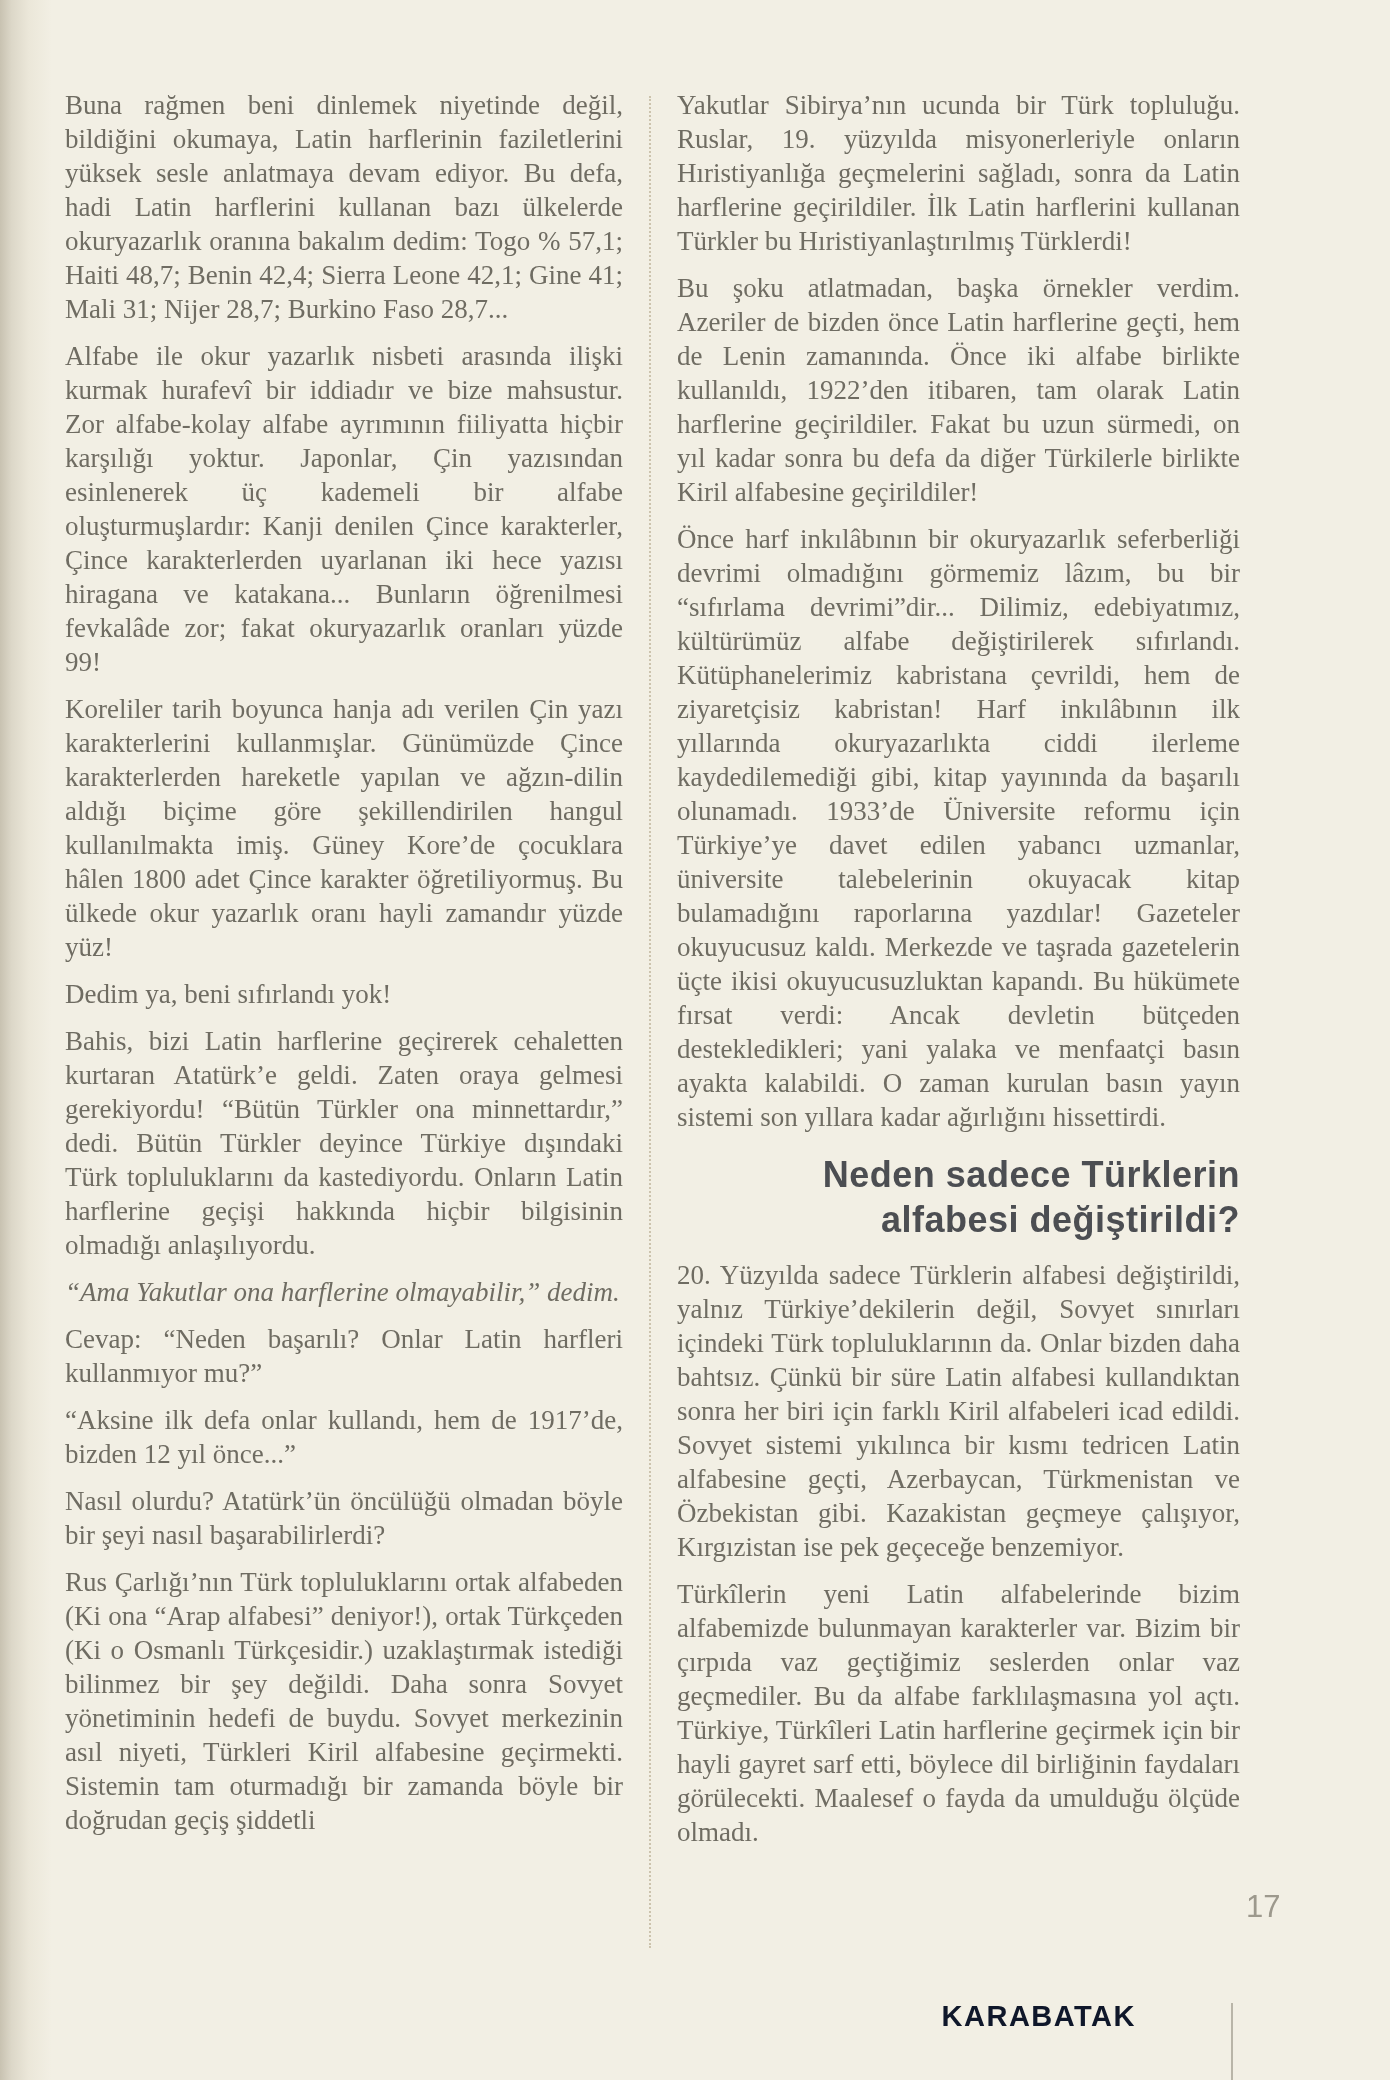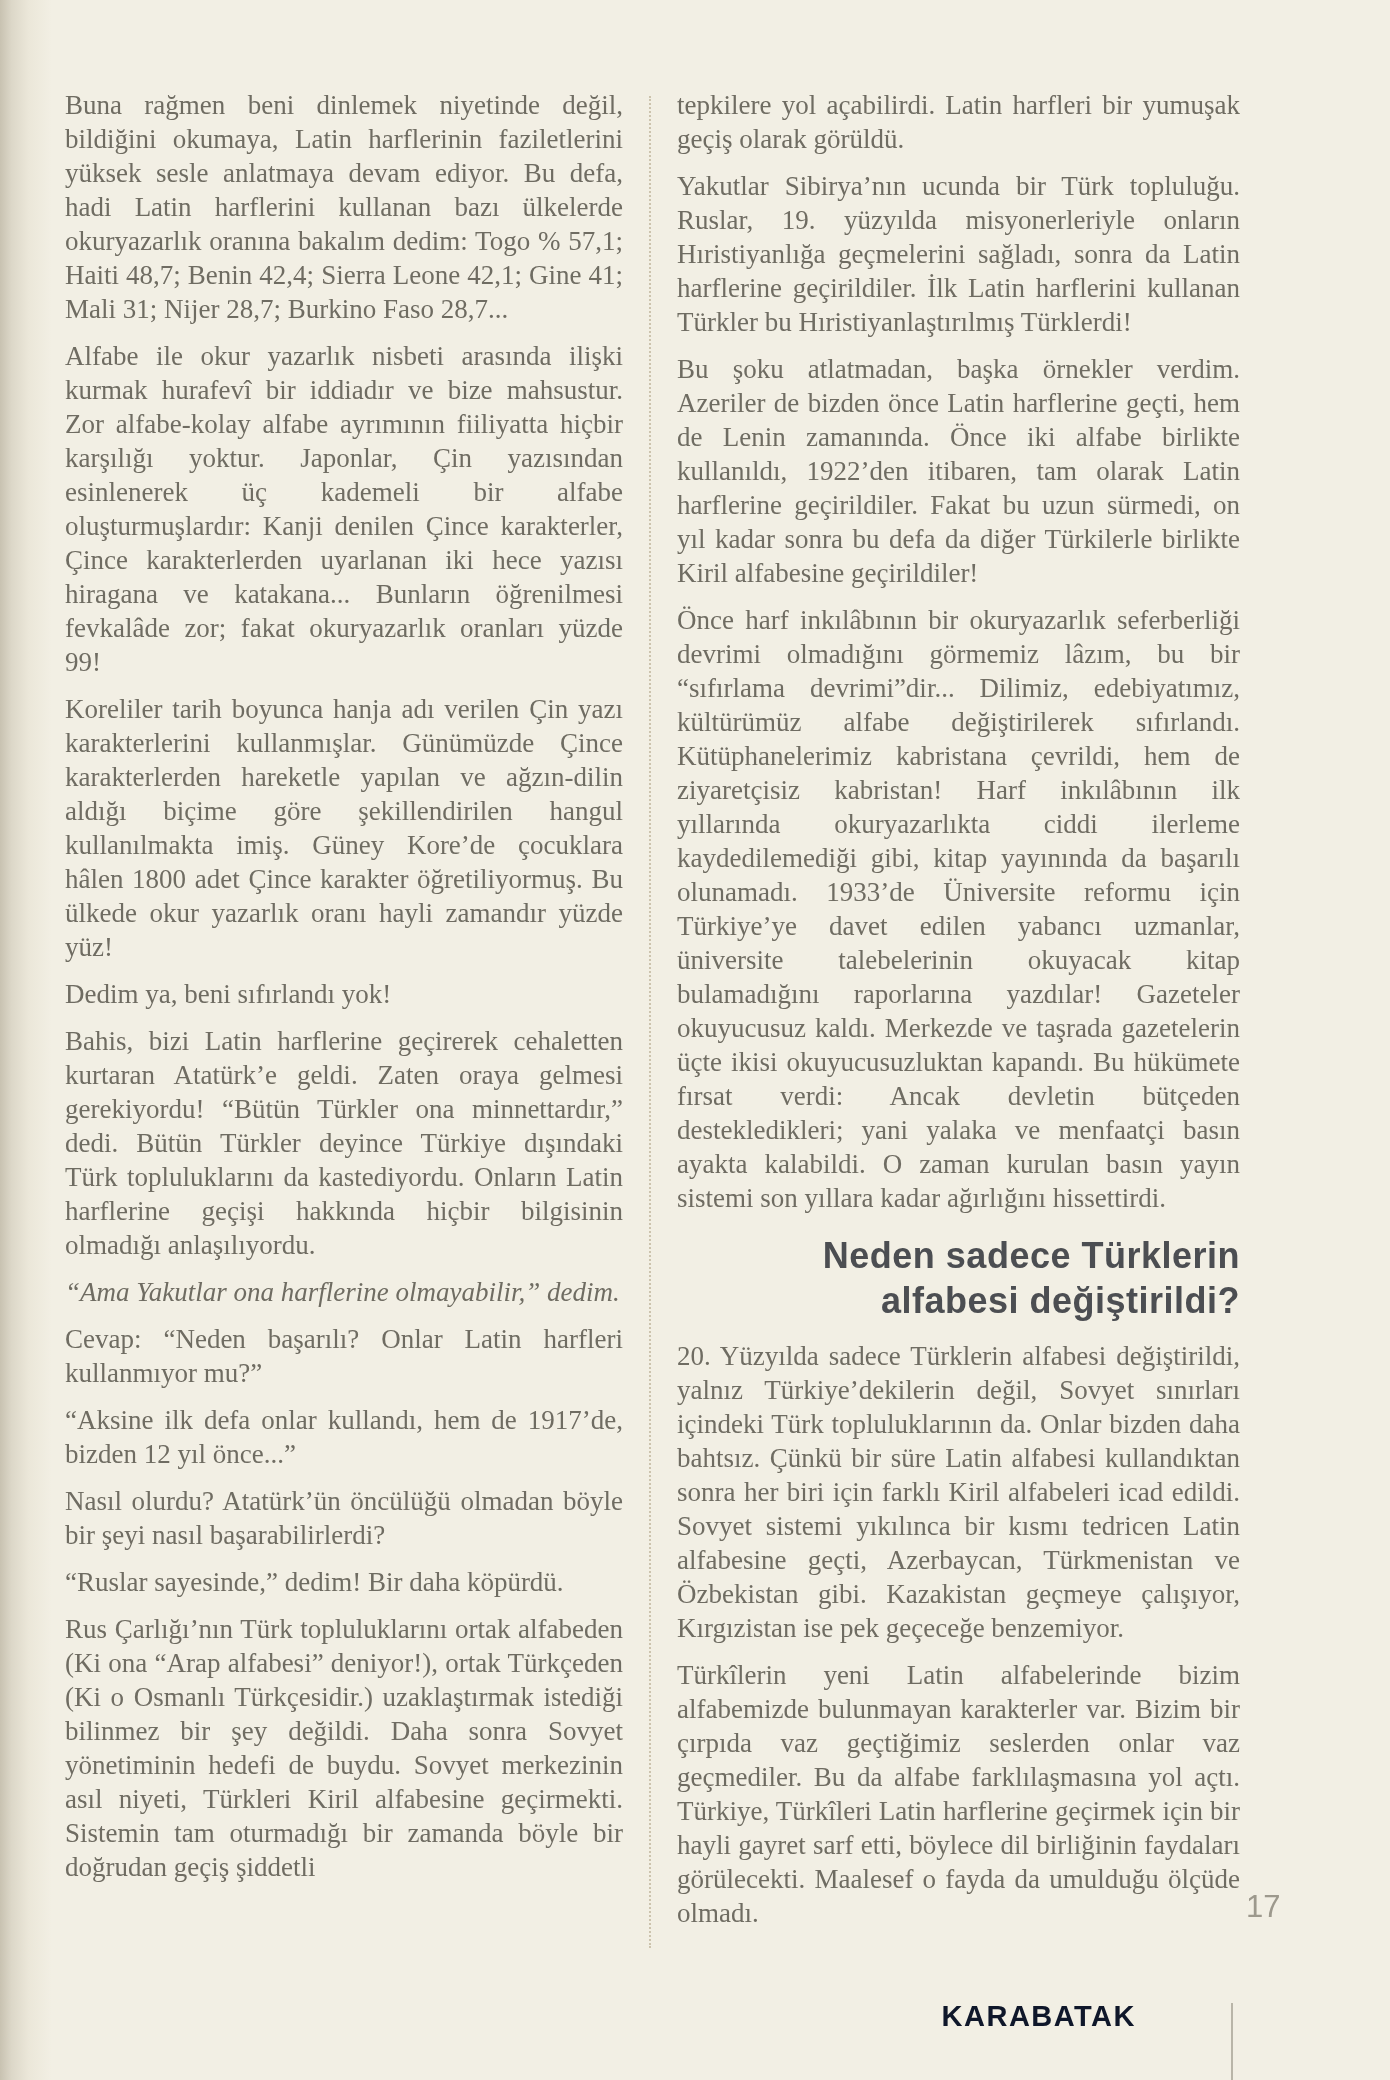--- a/index.html
+++ b/index.html
@@ -91,28 +91,26 @@
   <div class="col col-left">
     <p>Buna rağmen beni dinlemek niyetinde değil, bildiğini okumaya, Latin harflerinin faziletlerini yüksek sesle anlatmaya devam ediyor. Bu defa, hadi Latin harflerini kullanan bazı ülkelerde okuryazarlık oranına bakalım dedim: Togo % 57,1; Haiti 48,7; Benin 42,4; Sierra Leone 42,1; Gine 41; Mali 31; Nijer 28,7; Burkino Faso 28,7...</p>
     <p>Alfabe ile okur yazarlık nisbeti arasında ilişki kurmak hurafevî bir iddiadır ve bize mahsustur. Zor alfabe-kolay alfabe ayrımının fiiliyatta hiçbir karşılığı yoktur. Japonlar, Çin yazısından esinlenerek üç kademeli bir alfabe oluşturmuşlardır: Kanji denilen Çince karakterler, Çince karakterlerden uyarlanan iki hece yazısı hiragana ve katakana... Bunların öğrenilmesi fevkalâde zor; fakat okuryazarlık oranları yüzde 99!</p>
     <p>Koreliler tarih boyunca hanja adı verilen Çin yazı karakterlerini kullanmışlar. Günümüzde Çince karakterlerden hareketle yapılan ve ağzın-dilin aldığı biçime göre şekillendirilen hangul kullanılmakta imiş. Güney Kore’de çocuklara hâlen 1800 adet Çince karakter öğretiliyormuş. Bu ülkede okur yazarlık oranı hayli zamandır yüzde yüz!</p>
     <p>Dedim ya, beni sıfırlandı yok!</p>
     <p>Bahis, bizi Latin harflerine geçirerek cehaletten kurtaran Atatürk’e geldi. Zaten oraya gelmesi gerekiyordu! “Bütün Türkler ona minnettardır,” dedi. Bütün Türkler deyince Türkiye dışındaki Türk topluluklarını da kastediyordu. Onların Latin harflerine geçişi hakkında hiçbir bilgisinin olmadığı anlaşılıyordu.</p>
     <p class="italic">“Ama Yakutlar ona harflerine olmayabilir,” dedim.</p>
     <p>Cevap: “Neden başarılı? Onlar Latin harfleri kullanmıyor mu?”</p>
     <p>“Aksine ilk defa onlar kullandı, hem de 1917’de, bizden 12 yıl önce...”</p>
     <p>Nasıl olurdu? Atatürk’ün öncülüğü olmadan böyle bir şeyi nasıl başarabilirlerdi?</p>
-    <p>“Ruslar sayesinde,” dedim! Bir daha köpürdü.</p>
     <p>Rus Çarlığı’nın Türk topluluklarını ortak alfabeden (Ki ona “Arap alfabesi” deniyor!), ortak Türkçeden (Ki o Osmanlı Türkçesidir.) uzaklaştırmak istediği bilinmez bir şey değildi. Daha sonra Sovyet yönetiminin hedefi de buydu. Sovyet merkezinin asıl niyeti, Türkleri Kiril alfabesine geçirmekti. Sistemin tam oturmadığı bir zamanda böyle bir doğrudan geçiş şiddetli</p>
   </div>
 
   <div class="column-divider"></div>
 
   <div class="col col-right">
-    <p>tepkilere yol açabilirdi. Latin harfleri bir yumuşak geçiş olarak görüldü.</p>
     <p>Yakutlar Sibirya’nın ucunda bir Türk topluluğu. Ruslar, 19. yüzyılda misyonerleriyle onların Hıristiyanlığa geçmelerini sağladı, sonra da Latin harflerine geçirildiler. İlk Latin harflerini kullanan Türkler bu Hıristiyanlaştırılmış Türklerdi!</p>
     <p>Bu şoku atlatmadan, başka örnekler verdim. Azeriler de bizden önce Latin harflerine geçti, hem de Lenin zamanında. Önce iki alfabe birlikte kullanıldı, 1922’den itibaren, tam olarak Latin harflerine geçirildiler. Fakat bu uzun sürmedi, on yıl kadar sonra bu defa da diğer Türkilerle birlikte Kiril alfabesine geçirildiler!</p>
     <p>Önce harf inkılâbının bir okuryazarlık seferberliği devrimi olmadığını görmemiz lâzım, bu bir “sıfırlama devrimi”dir... Dilimiz, edebiyatımız, kültürümüz alfabe değiştirilerek sıfırlandı. Kütüphanelerimiz kabristana çevrildi, hem de ziyaretçisiz kabristan! Harf inkılâbının ilk yıllarında okuryazarlıkta ciddi ilerleme kaydedilemediği gibi, kitap yayınında da başarılı olunamadı. 1933’de Üniversite reformu için Türkiye’ye davet edilen yabancı uzmanlar, üniversite talebelerinin okuyacak kitap bulamadığını raporlarına yazdılar! Gazeteler okuyucusuz kaldı. Merkezde ve taşrada gazetelerin üçte ikisi okuyucusuzluktan kapandı. Bu hükümete fırsat verdi: Ancak devletin bütçeden destekledikleri; yani yalaka ve menfaatçi basın ayakta kalabildi. O zaman kurulan basın yayın sistemi son yıllara kadar ağırlığını hissettirdi.</p>
     <h2 class="section-heading">Neden sadece Türklerin alfabesi değiştirildi?</h2>
     <p>20. Yüzyılda sadece Türklerin alfabesi değiştirildi, yalnız Türkiye’dekilerin değil, Sovyet sınırları içindeki Türk topluluklarının da. Onlar bizden daha bahtsız. Çünkü bir süre Latin alfabesi kullandıktan sonra her biri için farklı Kiril alfabeleri icad edildi. Sovyet sistemi yıkılınca bir kısmı tedricen Latin alfabesine geçti, Azerbaycan, Türkmenistan ve Özbekistan gibi. Kazakistan geçmeye çalışıyor, Kırgızistan ise pek geçeceğe benzemiyor.</p>
     <p>Türkîlerin yeni Latin alfabelerinde bizim alfabemizde bulunmayan karakterler var. Bizim bir çırpıda vaz geçtiğimiz seslerden onlar vaz geçmediler. Bu da alfabe farklılaşmasına yol açtı. Türkiye, Türkîleri Latin harflerine geçirmek için bir hayli gayret sarf etti, böylece dil birliğinin faydaları görülecekti. Maalesef o fayda da umulduğu ölçüde olmadı.</p>
   </div>
 
   <div class="footer-logo">KARABATAK</div>
   <div class="footer-rule"></div>

